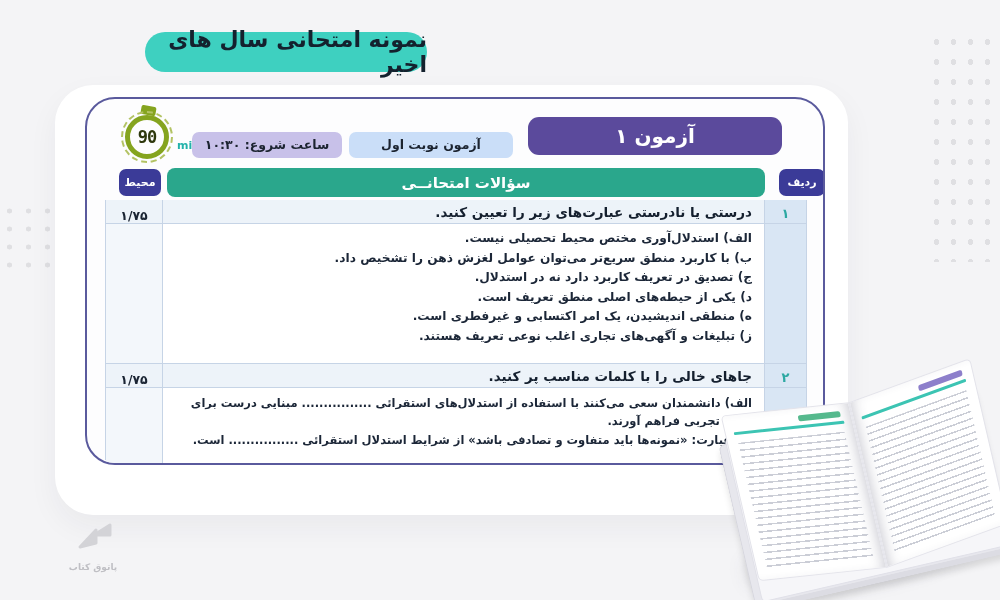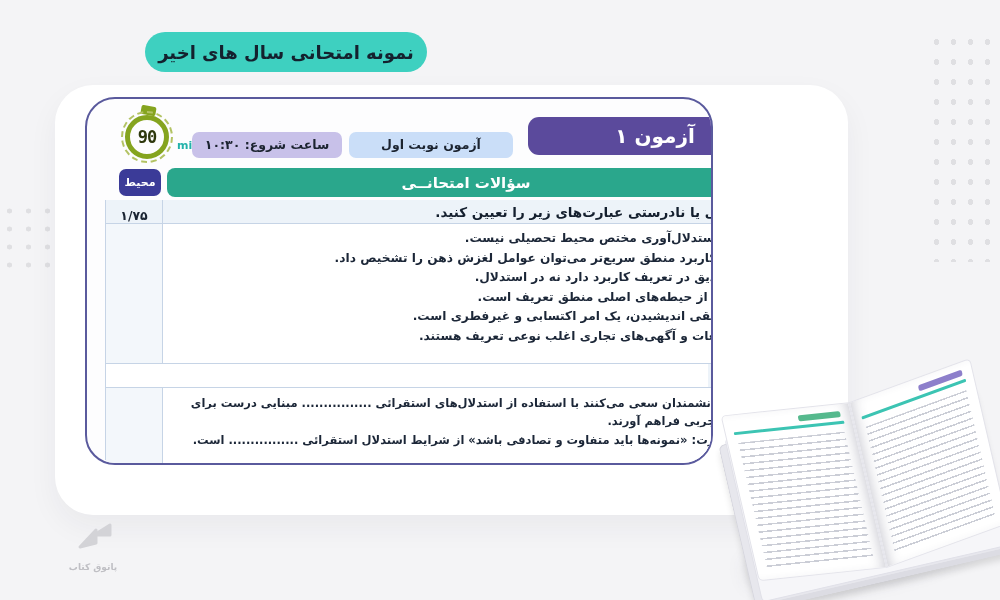--- a/index.html
+++ b/index.html
@@ -6,28 +6,28 @@
   html,body { width:1000px; height:600px; overflow:hidden; }
   body { font-family:"DejaVu Sans", sans-serif; background:#f4f4f6; position:relative; }
 
   .dots { position:absolute; background-image:radial-gradient(#dfdfe2 2.4px, transparent 2.9px); }
   .dots-tr { left:928px; top:32px; width:70px; height:230px; background-size:17px 20px; }
   .dots-left { left:0px; top:202px; width:50px; height:68px; background-size:19px 18px; }
 
   
   .badge { position:absolute; left:145px; top:32px; width:282px; height:40px;
     background:#3ed0c0; border-radius:21px; display:flex; align-items:center; justify-content:center;
-    color:#14212e; font-weight:bold; font-size:18px; }
+    color:#14212e; font-weight:bold; font-size:22px; }
 
   
   .card { position:absolute; left:55px; top:85px; width:793px; height:430px;
     background:#ffffff; border-radius:38px; box-shadow:0 12px 30px rgba(30,30,60,.05); }
 
   
-  .paper { position:absolute; left:30px; top:12px; width:628px; height:368px;
+  .paper { position:absolute; left:30px; top:12px; width:740px; height:368px;
     border:2px solid #5a5a9d; border-radius:30px; background:#fdfdfe; overflow:hidden; }
 
   
   .timer { position:absolute; left:26px; top:4px; width:110px; height:66px; }
   .t-crown { position:absolute; left:28px; top:3px; width:15px; height:9px; background:#85a41f;
     border-radius:2px; transform:rotate(10deg); }
   .t-ring { position:absolute; left:12px; top:12px; width:44px; height:44px; border:5px solid #85a41f;
     border-radius:50%; display:flex; align-items:center; justify-content:center; background:#fdfdfe; }
   .t-ring::before { content:''; position:absolute; inset:-9px; border:2px dashed #b3c364; border-radius:50%; }
   .t-num { font-family:"DejaVu Sans Mono", monospace; font-weight:bold; font-size:17px;
@@ -142,20 +142,21 @@
           <div class="line">ج) تصدیق در تعریف کاربرد دارد نه در استدلال.</div>
           <div class="line">د) یکی از حیطه‌های اصلی منطق تعریف است.</div>
           <div class="line">ه) منطقی اندیشیدن، یک امر اکتسابی و غیرفطری است.</div>
           <div class="line">ز) تبلیغات و آگهی‌های تجاری اغلب نوعی تعریف هستند.</div>
         </div>
         <div class="cell c-score"></div>
       </div>
 
       <div class="trow qhead qhead-2">
         <div class="cell c-num">۲</div>
+        <div class="cell c-mid">جاهای خالی را با کلمات مناسب پر کنید.</div>
         <div class="cell c-score">۱/۷۵</div>
       </div>
 
       <div class="trow qbody qbody-2">
         <div class="cell c-num"></div>
         <div class="cell c-mid">
           <div class="line">الف) دانشمندان سعی می‌کنند با استفاده از استدلال‌های استقرائی ................ مبنایی درست برای علوم تجربی فراهم آورند.</div>
           <div class="line">ب) عبارت: «نمونه‌ها باید متفاوت و تصادفی باشد» از شرایط استدلال استقرائی ................ است.</div>
         </div>
         <div class="cell c-score"></div>

